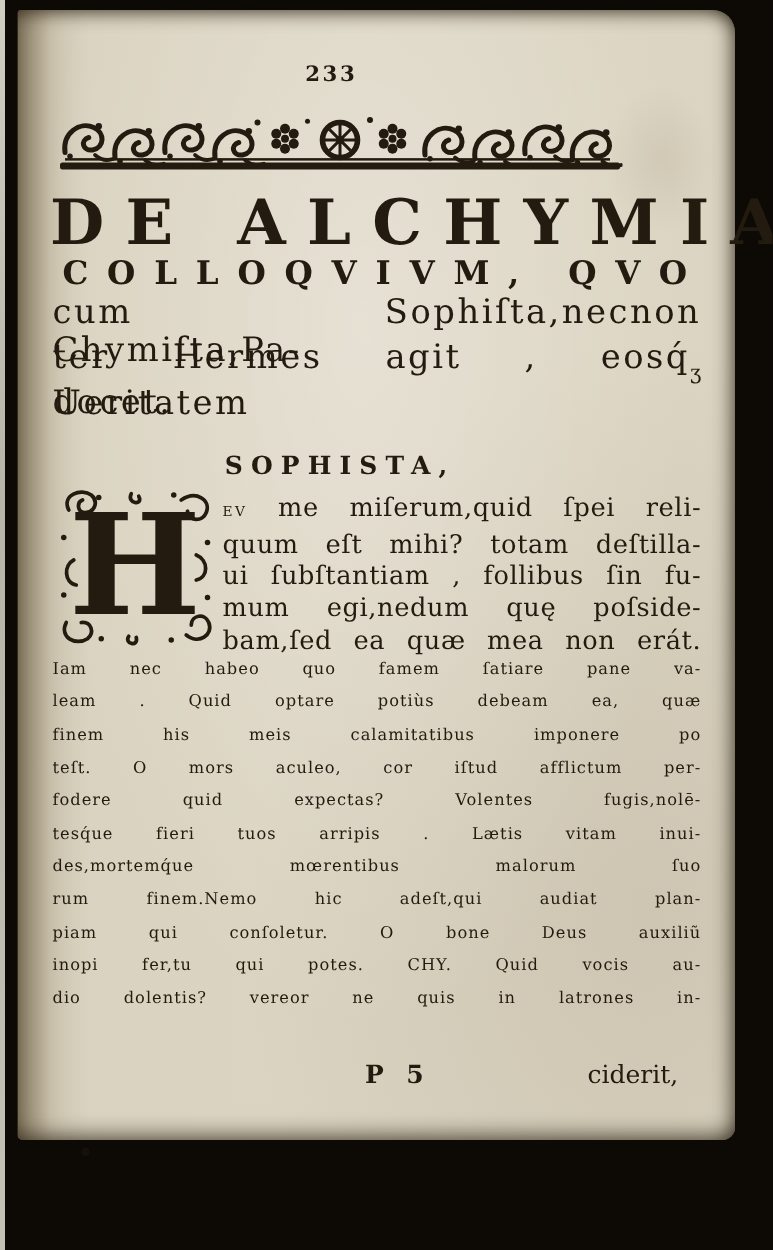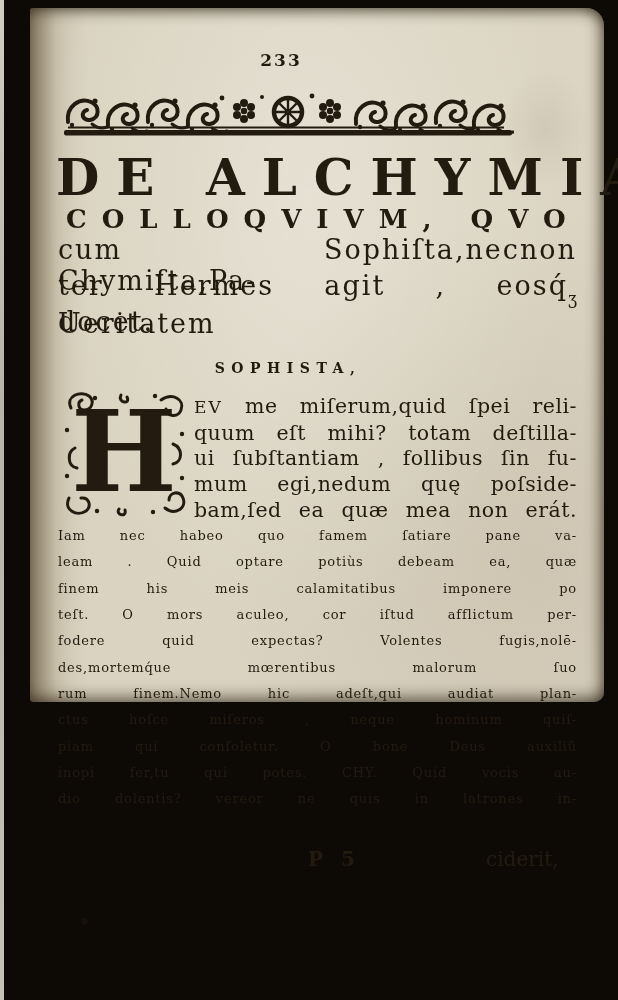--- a/index.html
+++ b/index.html
@@ -6,33 +6,32 @@
   body{
     width:618px;height:1000px;position:relative;overflow:hidden;
     background:#0d0a06;
     font-family:"DejaVu Serif", serif;
   }
   .edge-strip{
     position:absolute;left:0;top:0;width:4px;height:1000px;
     background:linear-gradient(180deg,#d2cdc2,#b9b4a9 40%,#c6c1b6);
   }
   .paper{
-    position:absolute;left:14px;top:8px;width:574px;height:694px;
+    position:absolute;left:14px;top:8px;width:574px;height:904px;
     background:
       radial-gradient(ellipse at 48% 28%, rgba(255,255,252,0.30), rgba(255,255,252,0) 62%),
       radial-gradient(ellipse at 88% 80%, rgba(120,104,76,0.14), rgba(120,104,76,0) 45%),
       linear-gradient(90deg,#b3a890 0px,#cfc7b2 26px,#dad3c1 58px,#dcd5c3 100%);
     border-radius:3px 18px 10px 4px;
     box-shadow:
       inset 0 10px 14px -8px rgba(35,26,12,.65),
       inset -11px 0 16px -8px rgba(35,26,12,.60),
       inset 0 -12px 16px -8px rgba(35,26,12,.55),
       inset 24px 0 28px -14px rgba(70,55,30,.55);
     color:#241b10;
-    margin-left:16px;
   }
   .paper > *{position:absolute;}
   .folio{
     left:0;top:42px;width:502px;text-align:center;
     font-size:17px;font-weight:bold;letter-spacing:2px;
   }
   .headpiece{left:32px;top:84px;}
   .main-title{
     left:14px;top:140px;width:546px;box-sizing:border-box;padding-left:12px;
     text-align:center;font-size:50px;font-weight:bold;letter-spacing:17px;
@@ -45,27 +44,27 @@
   }
   .arg{
     left:28px;width:519px;font-size:27px;letter-spacing:2px;
     text-align:justify;text-align-last:justify;
   }
   .arg1{top:226px;} .arg2{top:262px;}
   .arg3{top:298px;text-align:left;text-align-last:left;}
   .abbrev{font-size:16px;vertical-align:-9px;letter-spacing:0;}
   .speaker{
     left:28px;top:352px;width:460px;text-align:center;
-    font-size:14px;font-weight:bold;letter-spacing:6.5px;
+    font-size:20px;font-weight:bold;letter-spacing:6.5px;
   }
   .dropcap{left:31px;top:382px;}
   .para1{left:164px;top:386px;width:383px;font-size:20.5px;line-height:25.7px;letter-spacing:0.5px;}
   .para2{left:28px;top:515px;width:519px;font-size:13px;line-height:26.35px;letter-spacing:0.8px;}
   .bline{text-align:justify;text-align-last:justify;}
-  .caps-lead{font-size:17px;letter-spacing:2px;}
+  .caps-lead{font-size:11px;letter-spacing:2px;}
   .sig{top:839px;font-size:20px;}
   .sig-p{left:278px;font-weight:bold;}
   .sig-5{left:311px;font-weight:bold;}
   .catchword{left:456px;}
   .ink-dot{left:51px;top:910px;width:7px;height:7px;border-radius:50%;background:#15100a;}
   .para1 div, .para2 div{white-space:normal;}
   .stain{left:470px;top:60px;width:90px;height:120px;border-radius:50%;
     background:radial-gradient(ellipse, rgba(110,92,60,0.10), rgba(110,92,60,0) 70%);}
 </style>
 </head>
@@ -160,23 +159,23 @@
     <div class="bline">mum egi,nedum quę poſside-</div>
     <div class="bline">bam,ſed ea quæ mea non erát.</div>
   </div>
 
   <div class="para2">
     <div class="bline">Iam nec habeo quo famem ſatiare pane va-</div>
     <div class="bline">leam . Quid optare potiùs debeam ea, quæ</div>
     <div class="bline">finem his meis calamitatibus imponere po</div>
     <div class="bline">teſt. O mors aculeo, cor iſtud afflictum per-</div>
     <div class="bline">fodere quid expectas? Volentes fugis,nolē-</div>
+    <div class="bline">tesq́ue fieri tuos arripis . Lætis vitam inui-</div>
     <div class="bline">des,mortemq́ue mœrentibus malorum ſuo</div>
     <div class="bline">rum finem.Nemo hic adeſt,qui audiat plan-</div>
-    <div class="bline">ctus hoſce miſeros , neque hominum quiſ-</div>
     <div class="bline">piam qui conſoletur. O bone Deus auxiliũ</div>
     <div class="bline">inopi fer,tu qui potes. CHY. Quid vocis au-</div>
     <div class="bline">dio dolentis? vereor ne quis in latrones in-</div>
   </div>
 
   <span class="sig sig-p">P</span>
   <span class="sig sig-5">5</span>
   <span class="sig catchword">ciderit,</span>
 
   <div class="ink-dot"></div>

